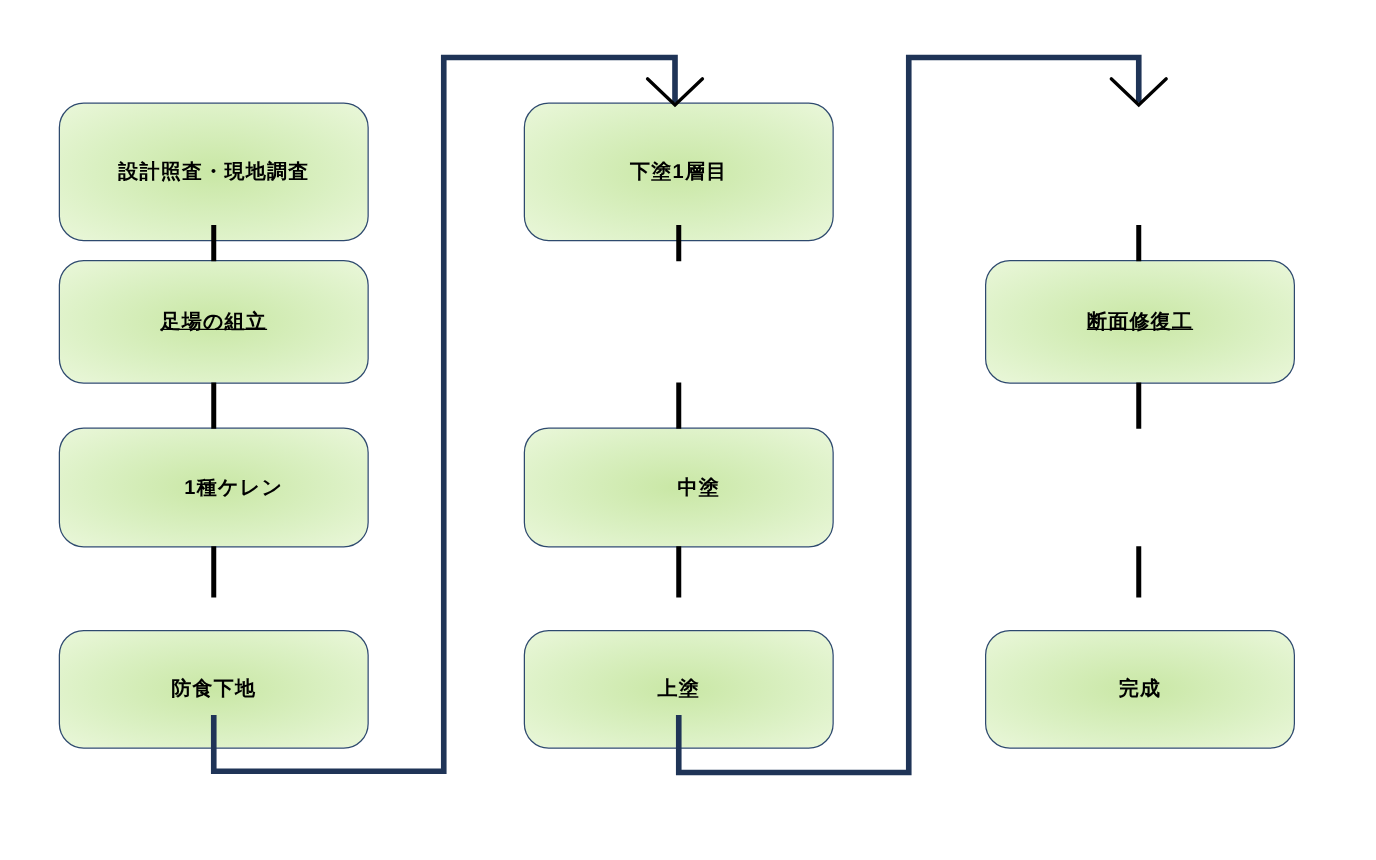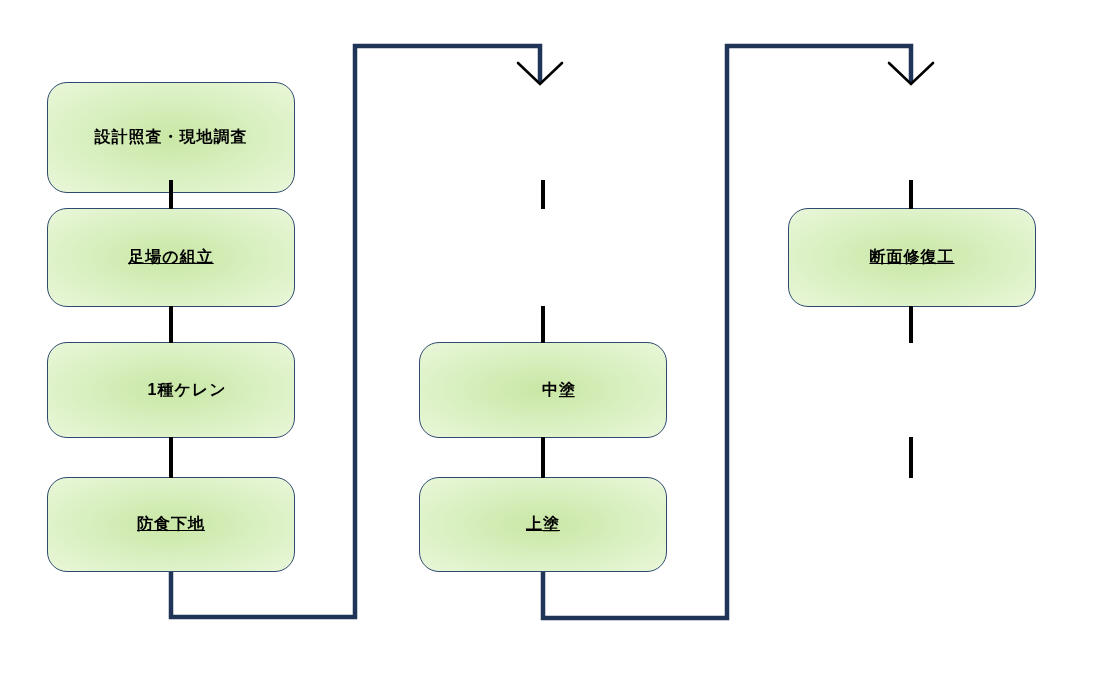--- a/index.html
+++ b/index.html
@@ -62,49 +62,55 @@
     white-space: nowrap;
   }
   
   .c1 { left: 47px; }
   .c2 { left: 419px; }
   .c3 { left: 788px; }
   
   .r1 { top: 82px;  height: 111px; }
   .r2 { top: 208px; height: 99px; text-decoration: underline; }
   .r3 { top: 342px; height: 96px; padding-left: 32px; }
-  .r4 { top: 477px; height: 95px; text-decoration: underline; }
+  .r4 { top: 504px; height: 95px; }
 </style>
 </head>
 <body>
 
 <div class="canvas">
 
   <div class="box c1 r1">
     <span class="box-label">設計照査・現地調査</span>
   </div>
   <div class="box c1 r2">
     <span class="box-label">足場の組立</span>
   </div>
   <div class="box c1 r3">
     <span class="box-label">1種ケレン</span>
   </div>
   <div class="box c1 r4">
     <span class="box-label">防食下地</span>
   </div>
 
+  <div class="box c2 r1">
+    <span class="box-label">下塗1層目</span>
+  </div>
   <div class="box c2 r3">
     <span class="box-label">中塗</span>
   </div>
   <div class="box c2 r4">
     <span class="box-label">上塗</span>
   </div>
 
   <div class="box c3 r2">
     <span class="box-label">断面修復工</span>
+  </div>
+  <div class="box c3 r4">
+    <span class="box-label">完成</span>
   </div>
 
   <svg class="connector-layer" viewBox="0 0 1101 688" xmlns="http://www.w3.org/2000/svg">
 
     <line class="step-connector" x1="171" y1="180" x2="171" y2="209"></line>
     <line class="step-connector" x1="171" y1="306" x2="171" y2="343"></line>
     <line class="step-connector" x1="171" y1="437" x2="171" y2="478"></line>
 
     <line class="step-connector" x1="543" y1="180" x2="543" y2="209"></line>
     <line class="step-connector" x1="543" y1="306" x2="543" y2="343"></line>

